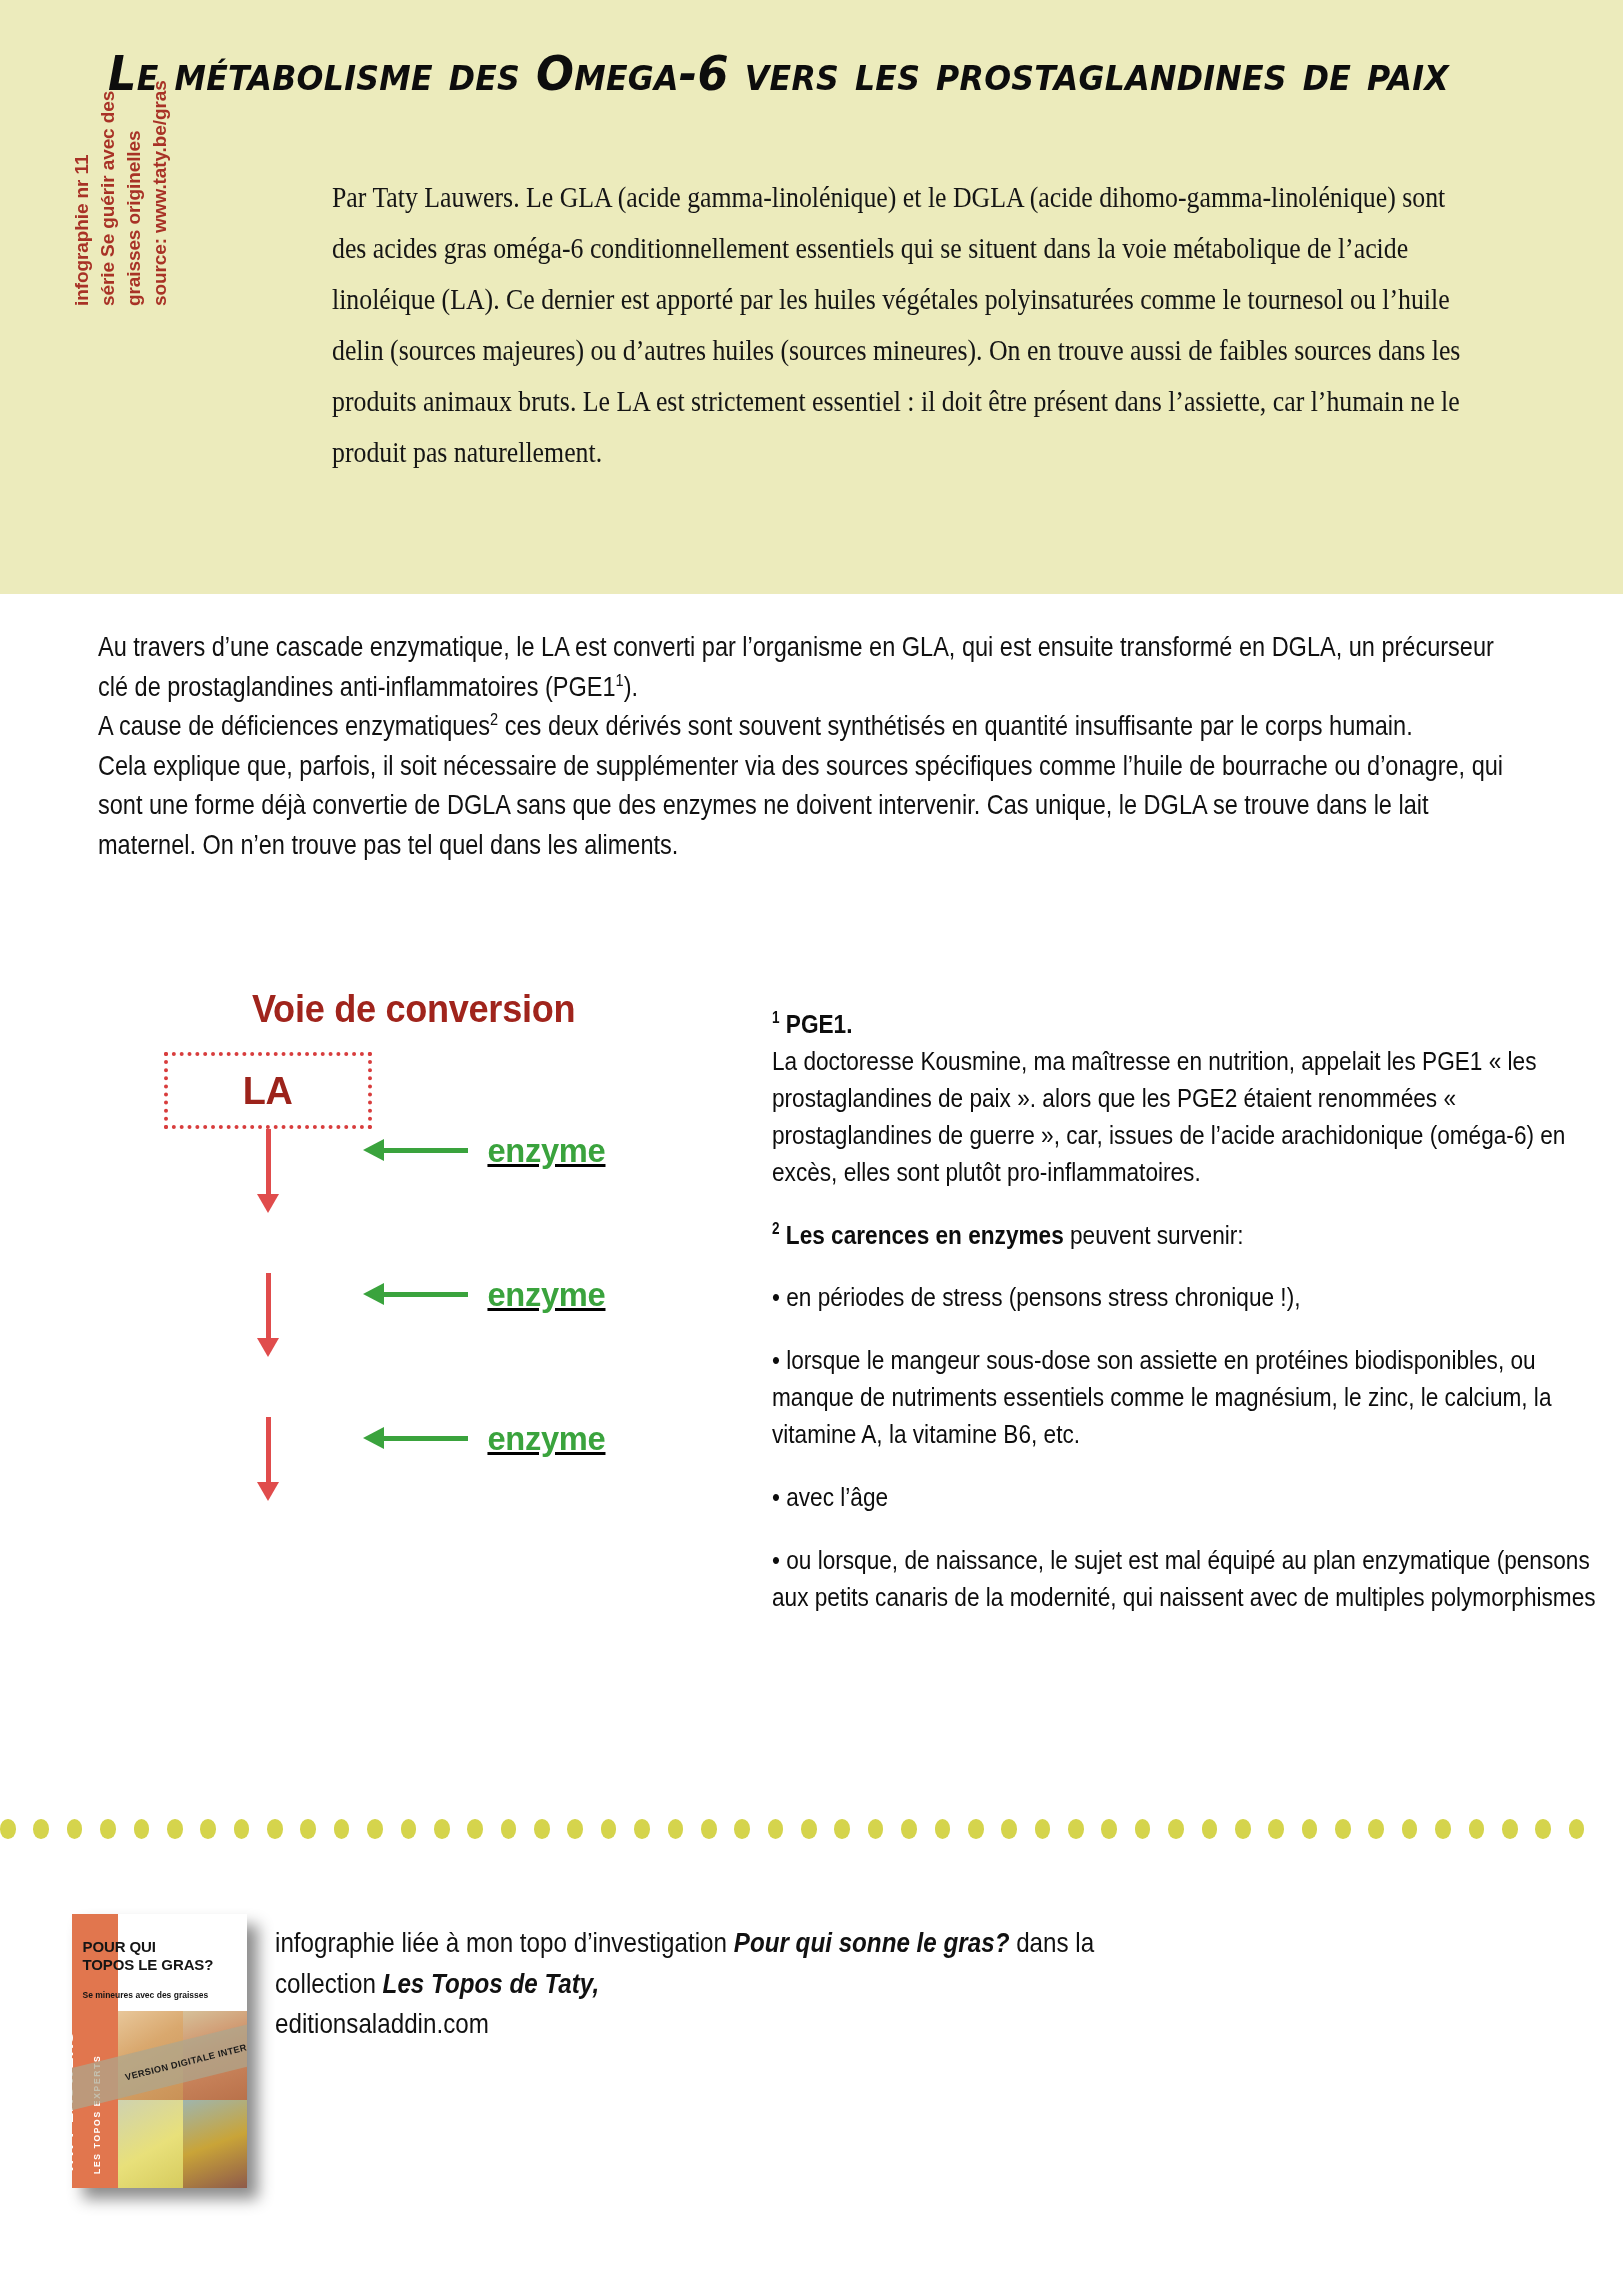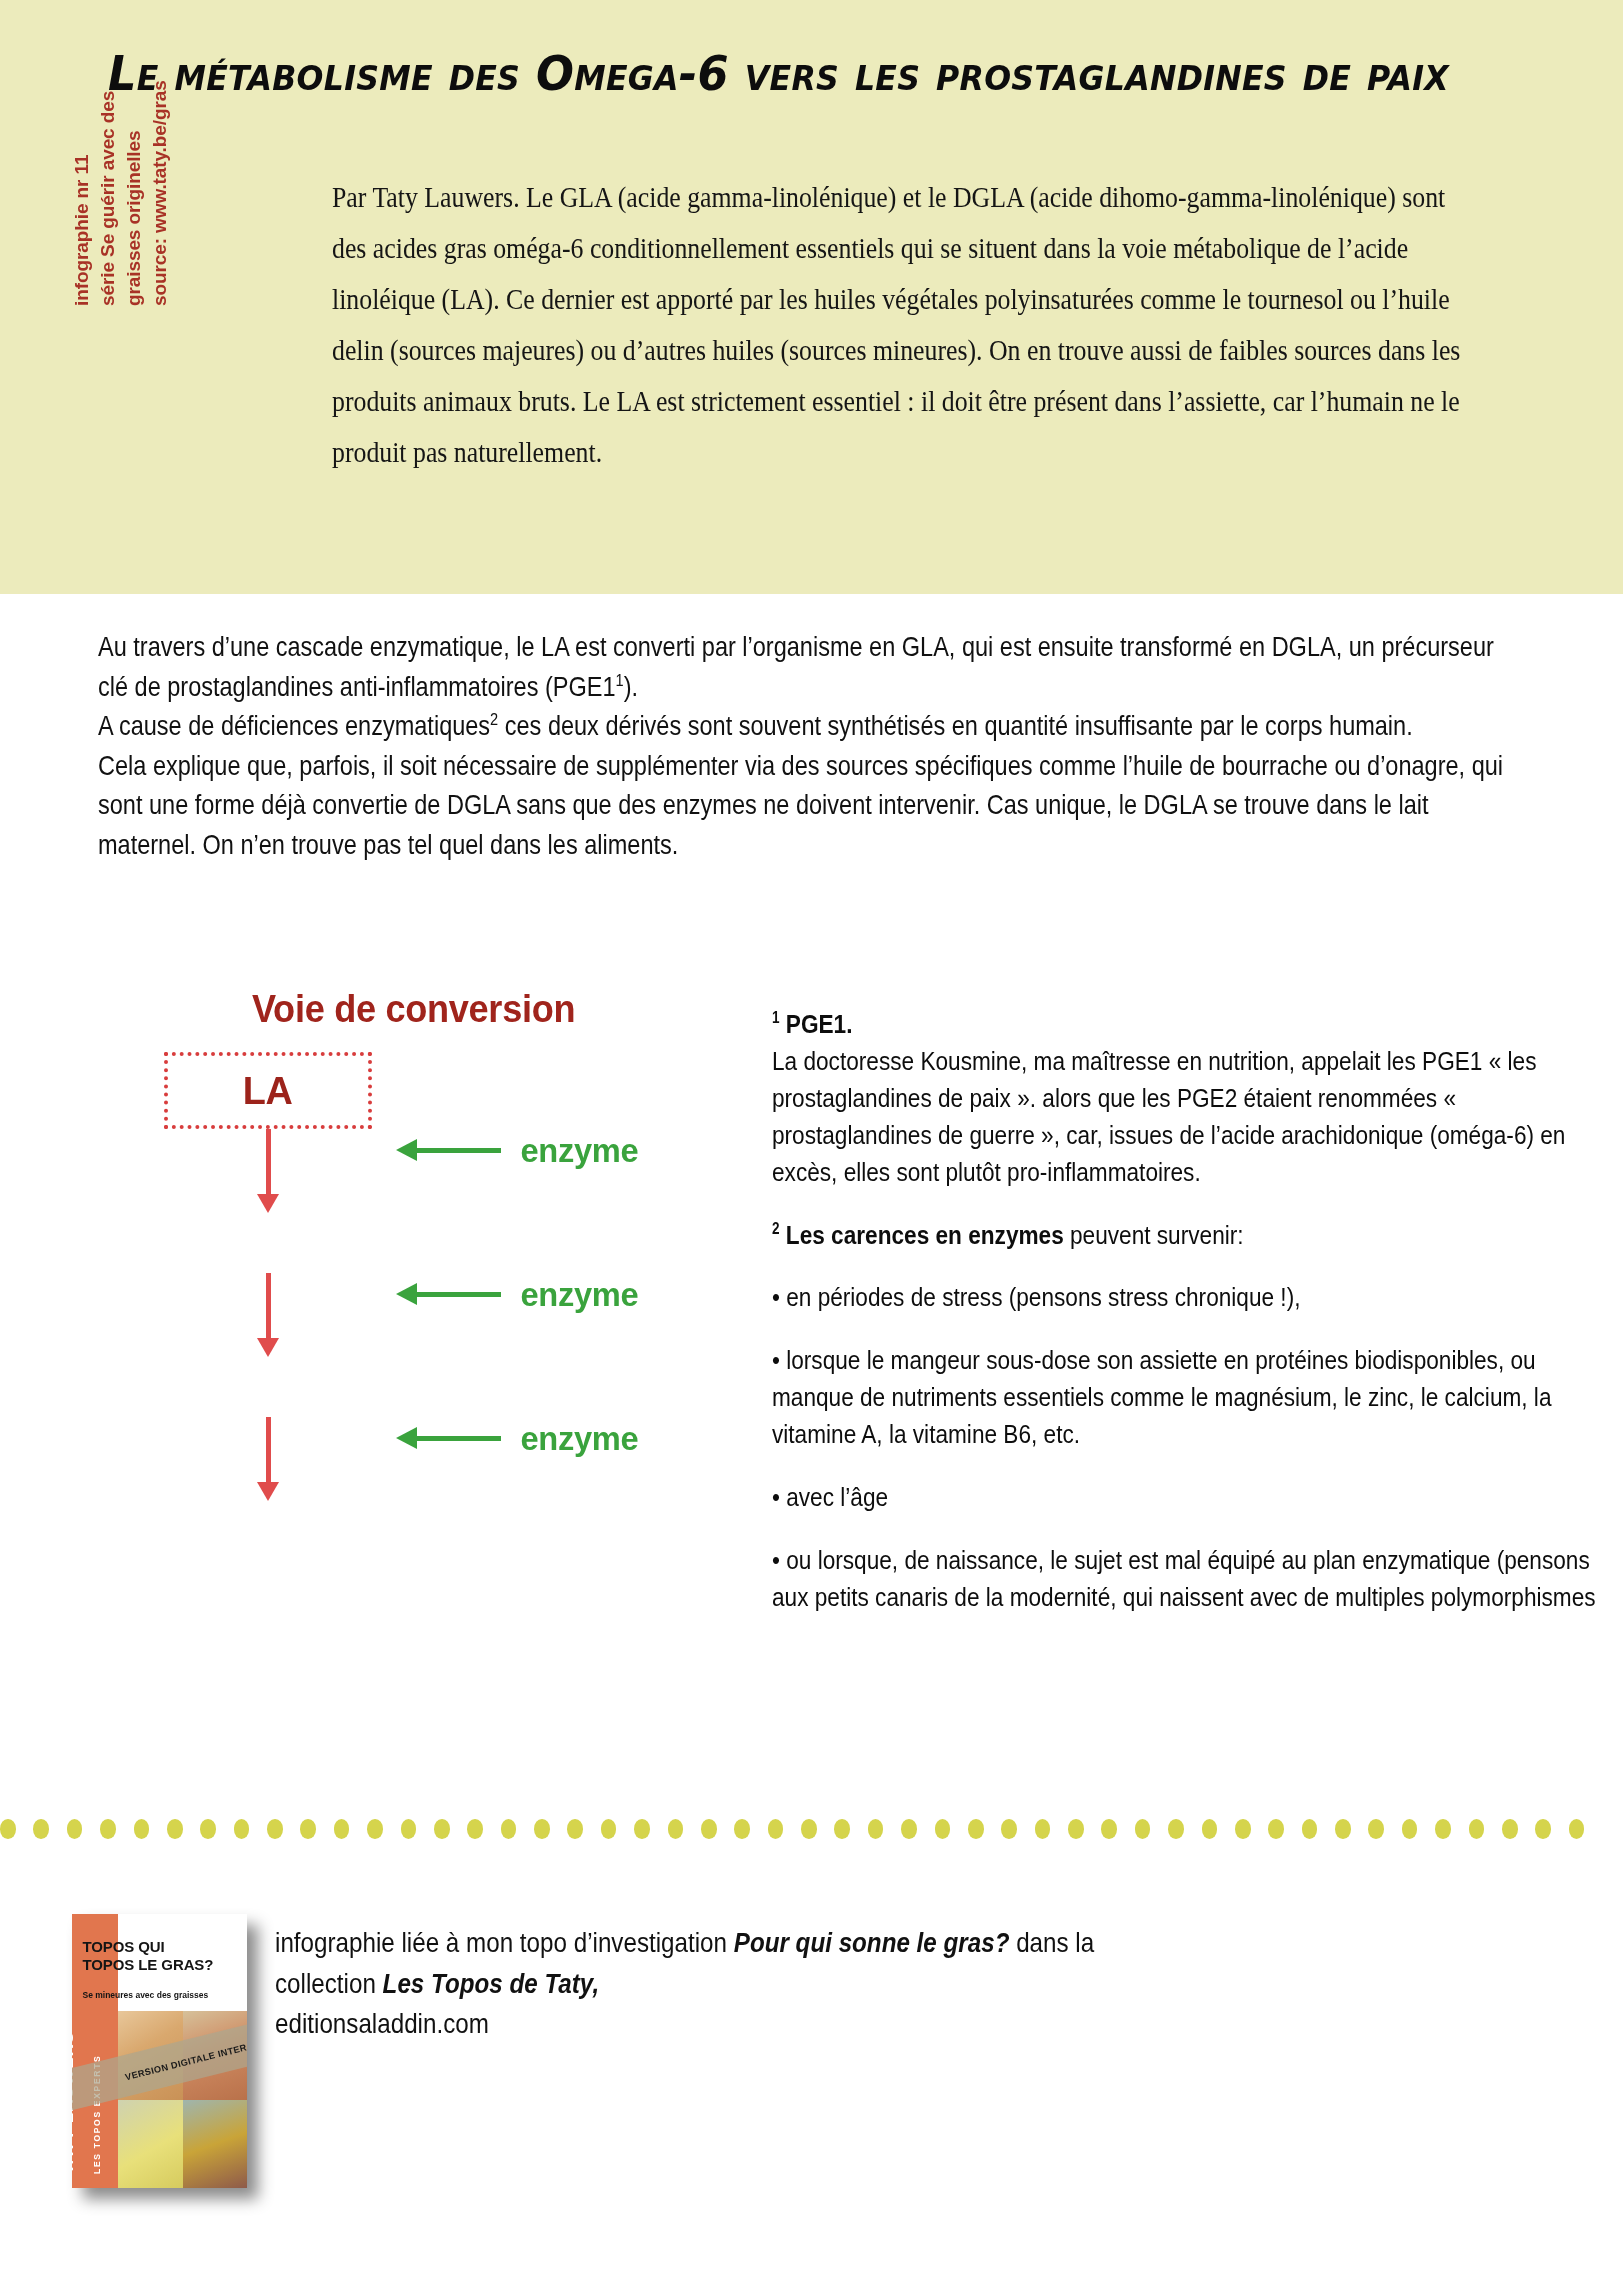--- a/index.html
+++ b/index.html
@@ -157,24 +157,25 @@
     border-left: 11.8px solid transparent;
     border-right: 11.8px solid transparent;
     border-top: 19.6px solid #e04c4c;
   }
   .arr1 { top: 141px; }
   .arr2 { top: 285px; }
   .arr3 { top: 429px; }
 
   .enzyme-row {
     position: absolute;
-    left: 244px;
+    left: 211px;
     height: 39px;
     display: flex;
     align-items: center;
+    text-decoration: underline;
   }
   .enzyme-row .ez-arrow {
     position: relative;
     width: 85px;
     height: 5.2px;
     background: #3aa33d;
     margin-right: 17px;
     margin-left: 21px;
   }
   .enzyme-row .ez-arrow::before {
@@ -470,21 +471,21 @@
     <i style="background: rgb(213, 212, 76);"></i>
   </div>
 
 <div class="book">
   <div class="spine">
     <div class="sp-main">TATY LAUWERS</div>
     <div class="sp-sub">LES TOPOS EXPERTS</div>
   </div>
   <div class="cover-top"></div>
   <div class="bk-title">
-    <span>TOPOS QUI</span><br>
+    <span>POUR QUI</span><br>
     <span>TOPOS LE GRAS?</span>
   </div>
   <div class="bk-sub">Se mineures avec des graisses</div>
   <div class="photos">
     <div class="ph-nuts"></div>
     <div class="ph-eggs"></div>
     <div class="ph-butter"></div>
     <div class="ph-oil"></div>
   </div>
   <div class="diag-band"></div>

